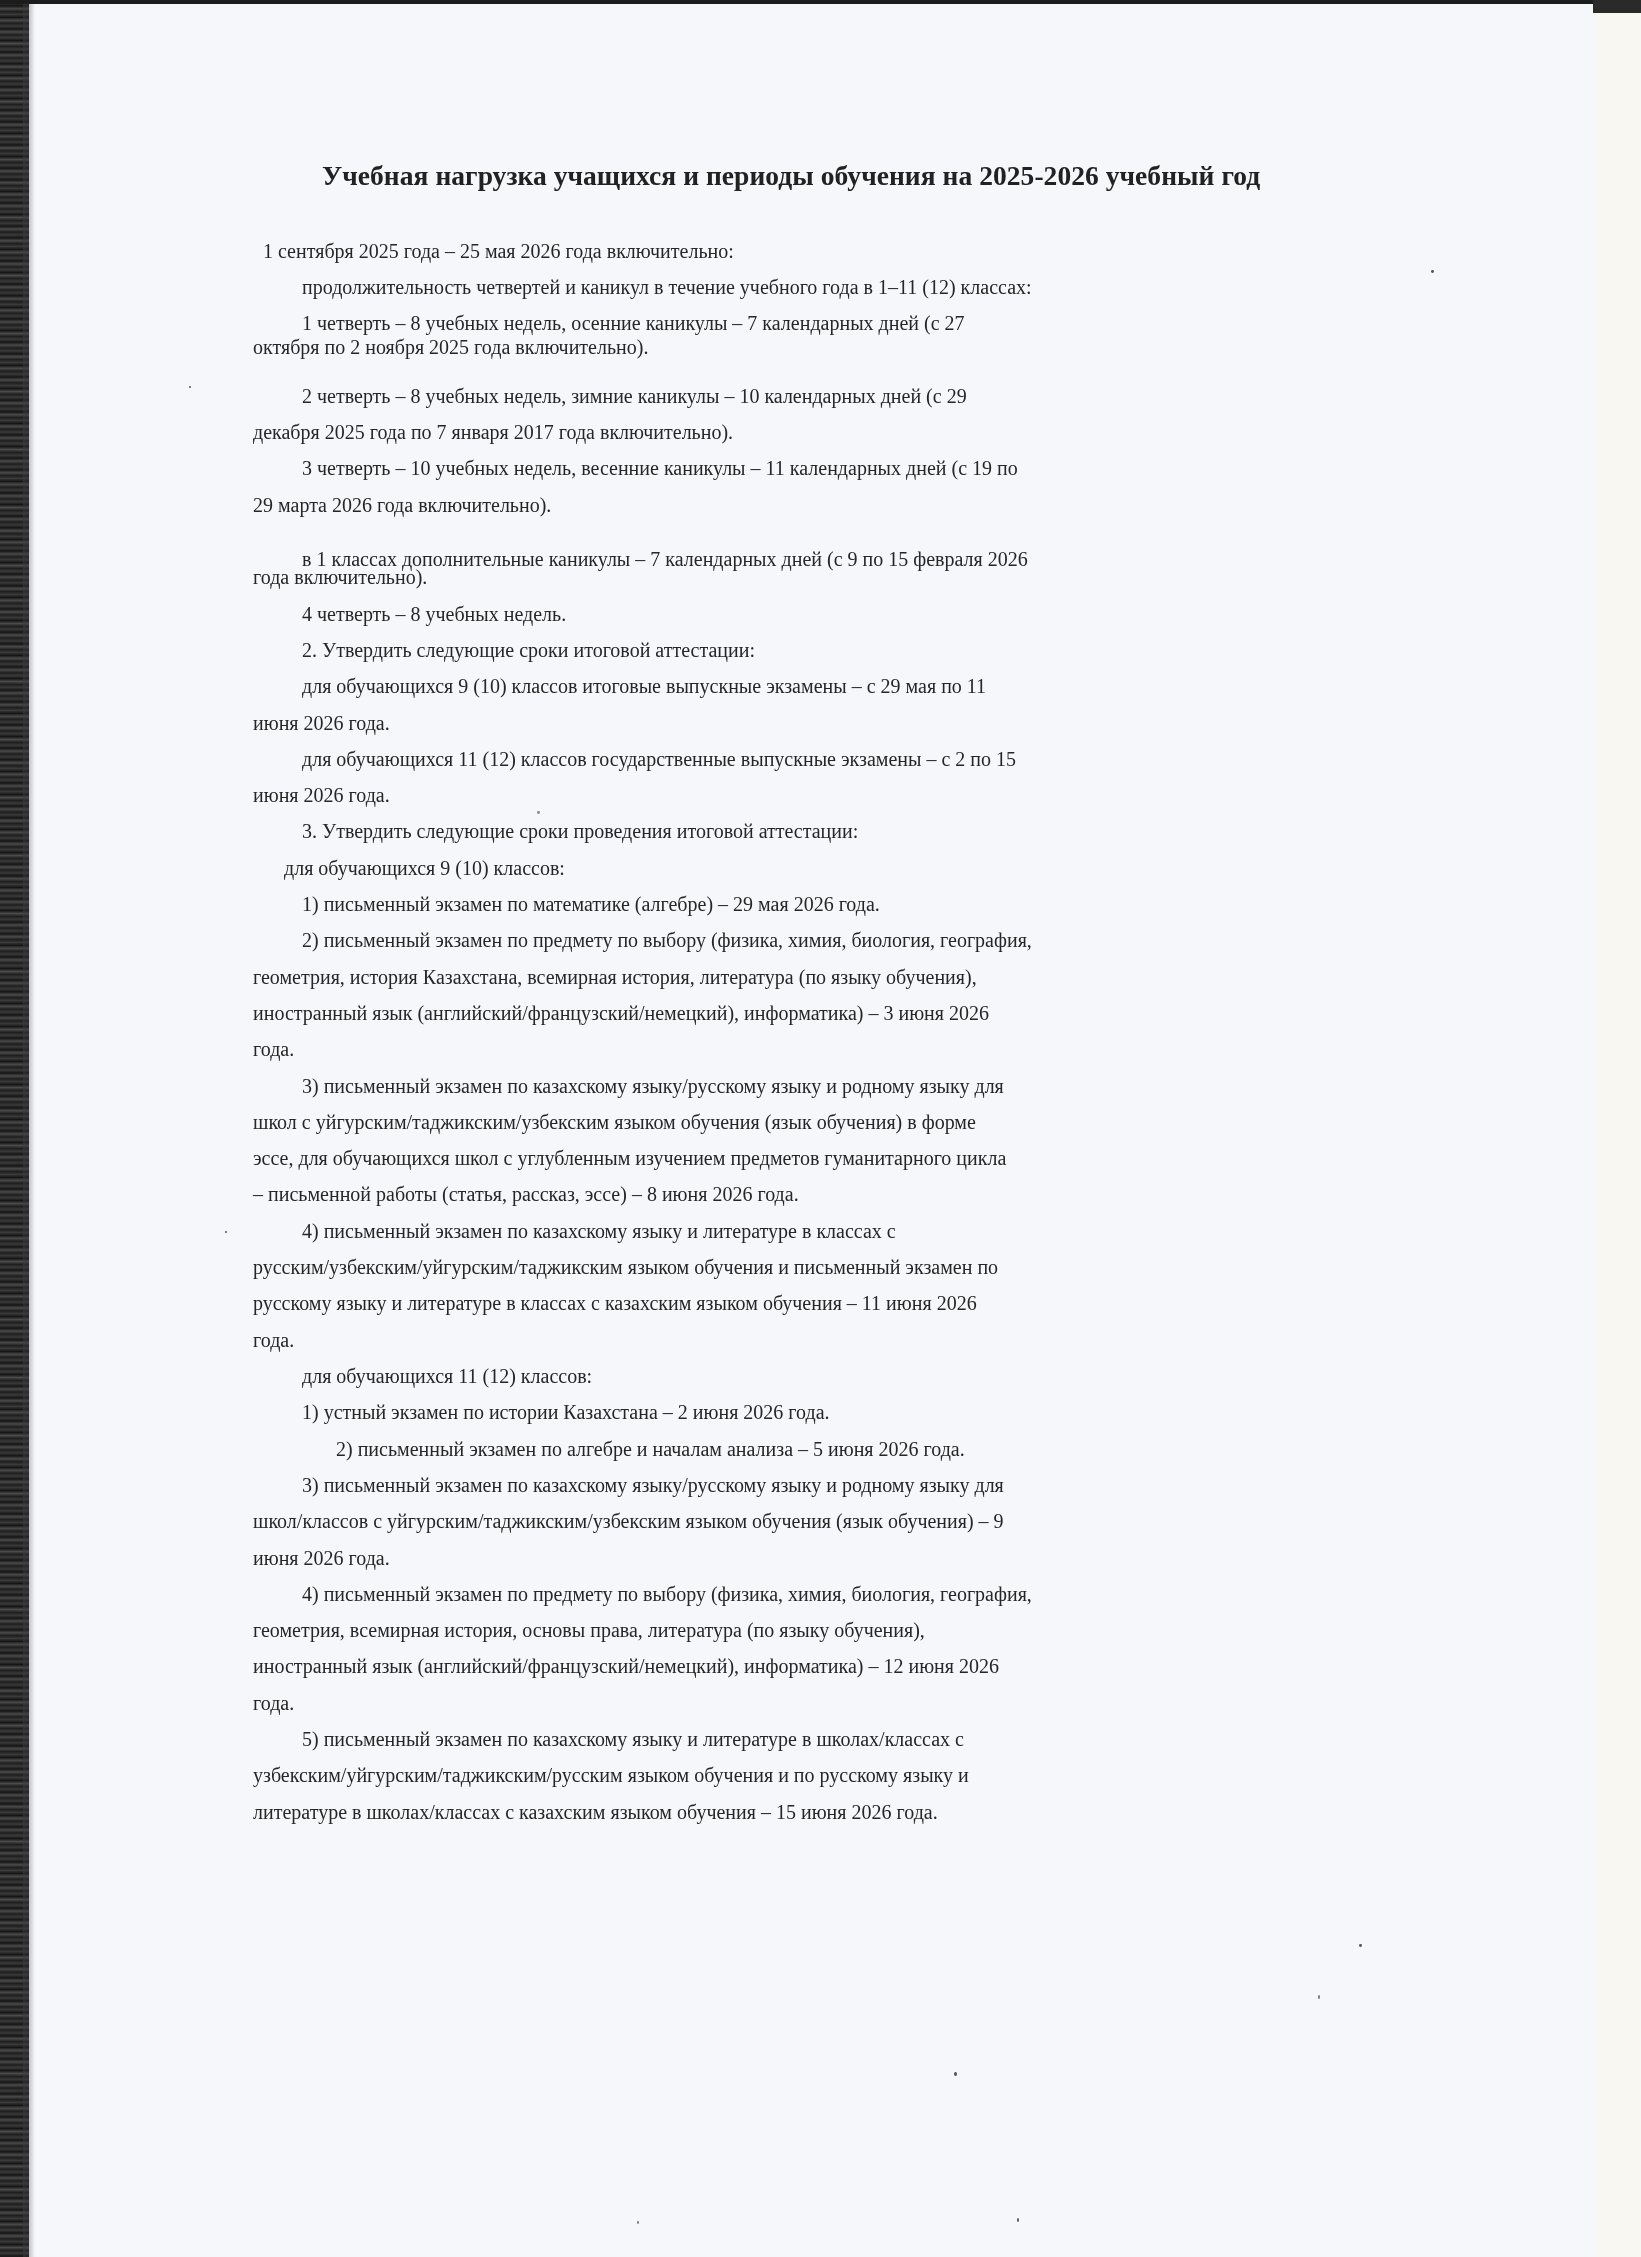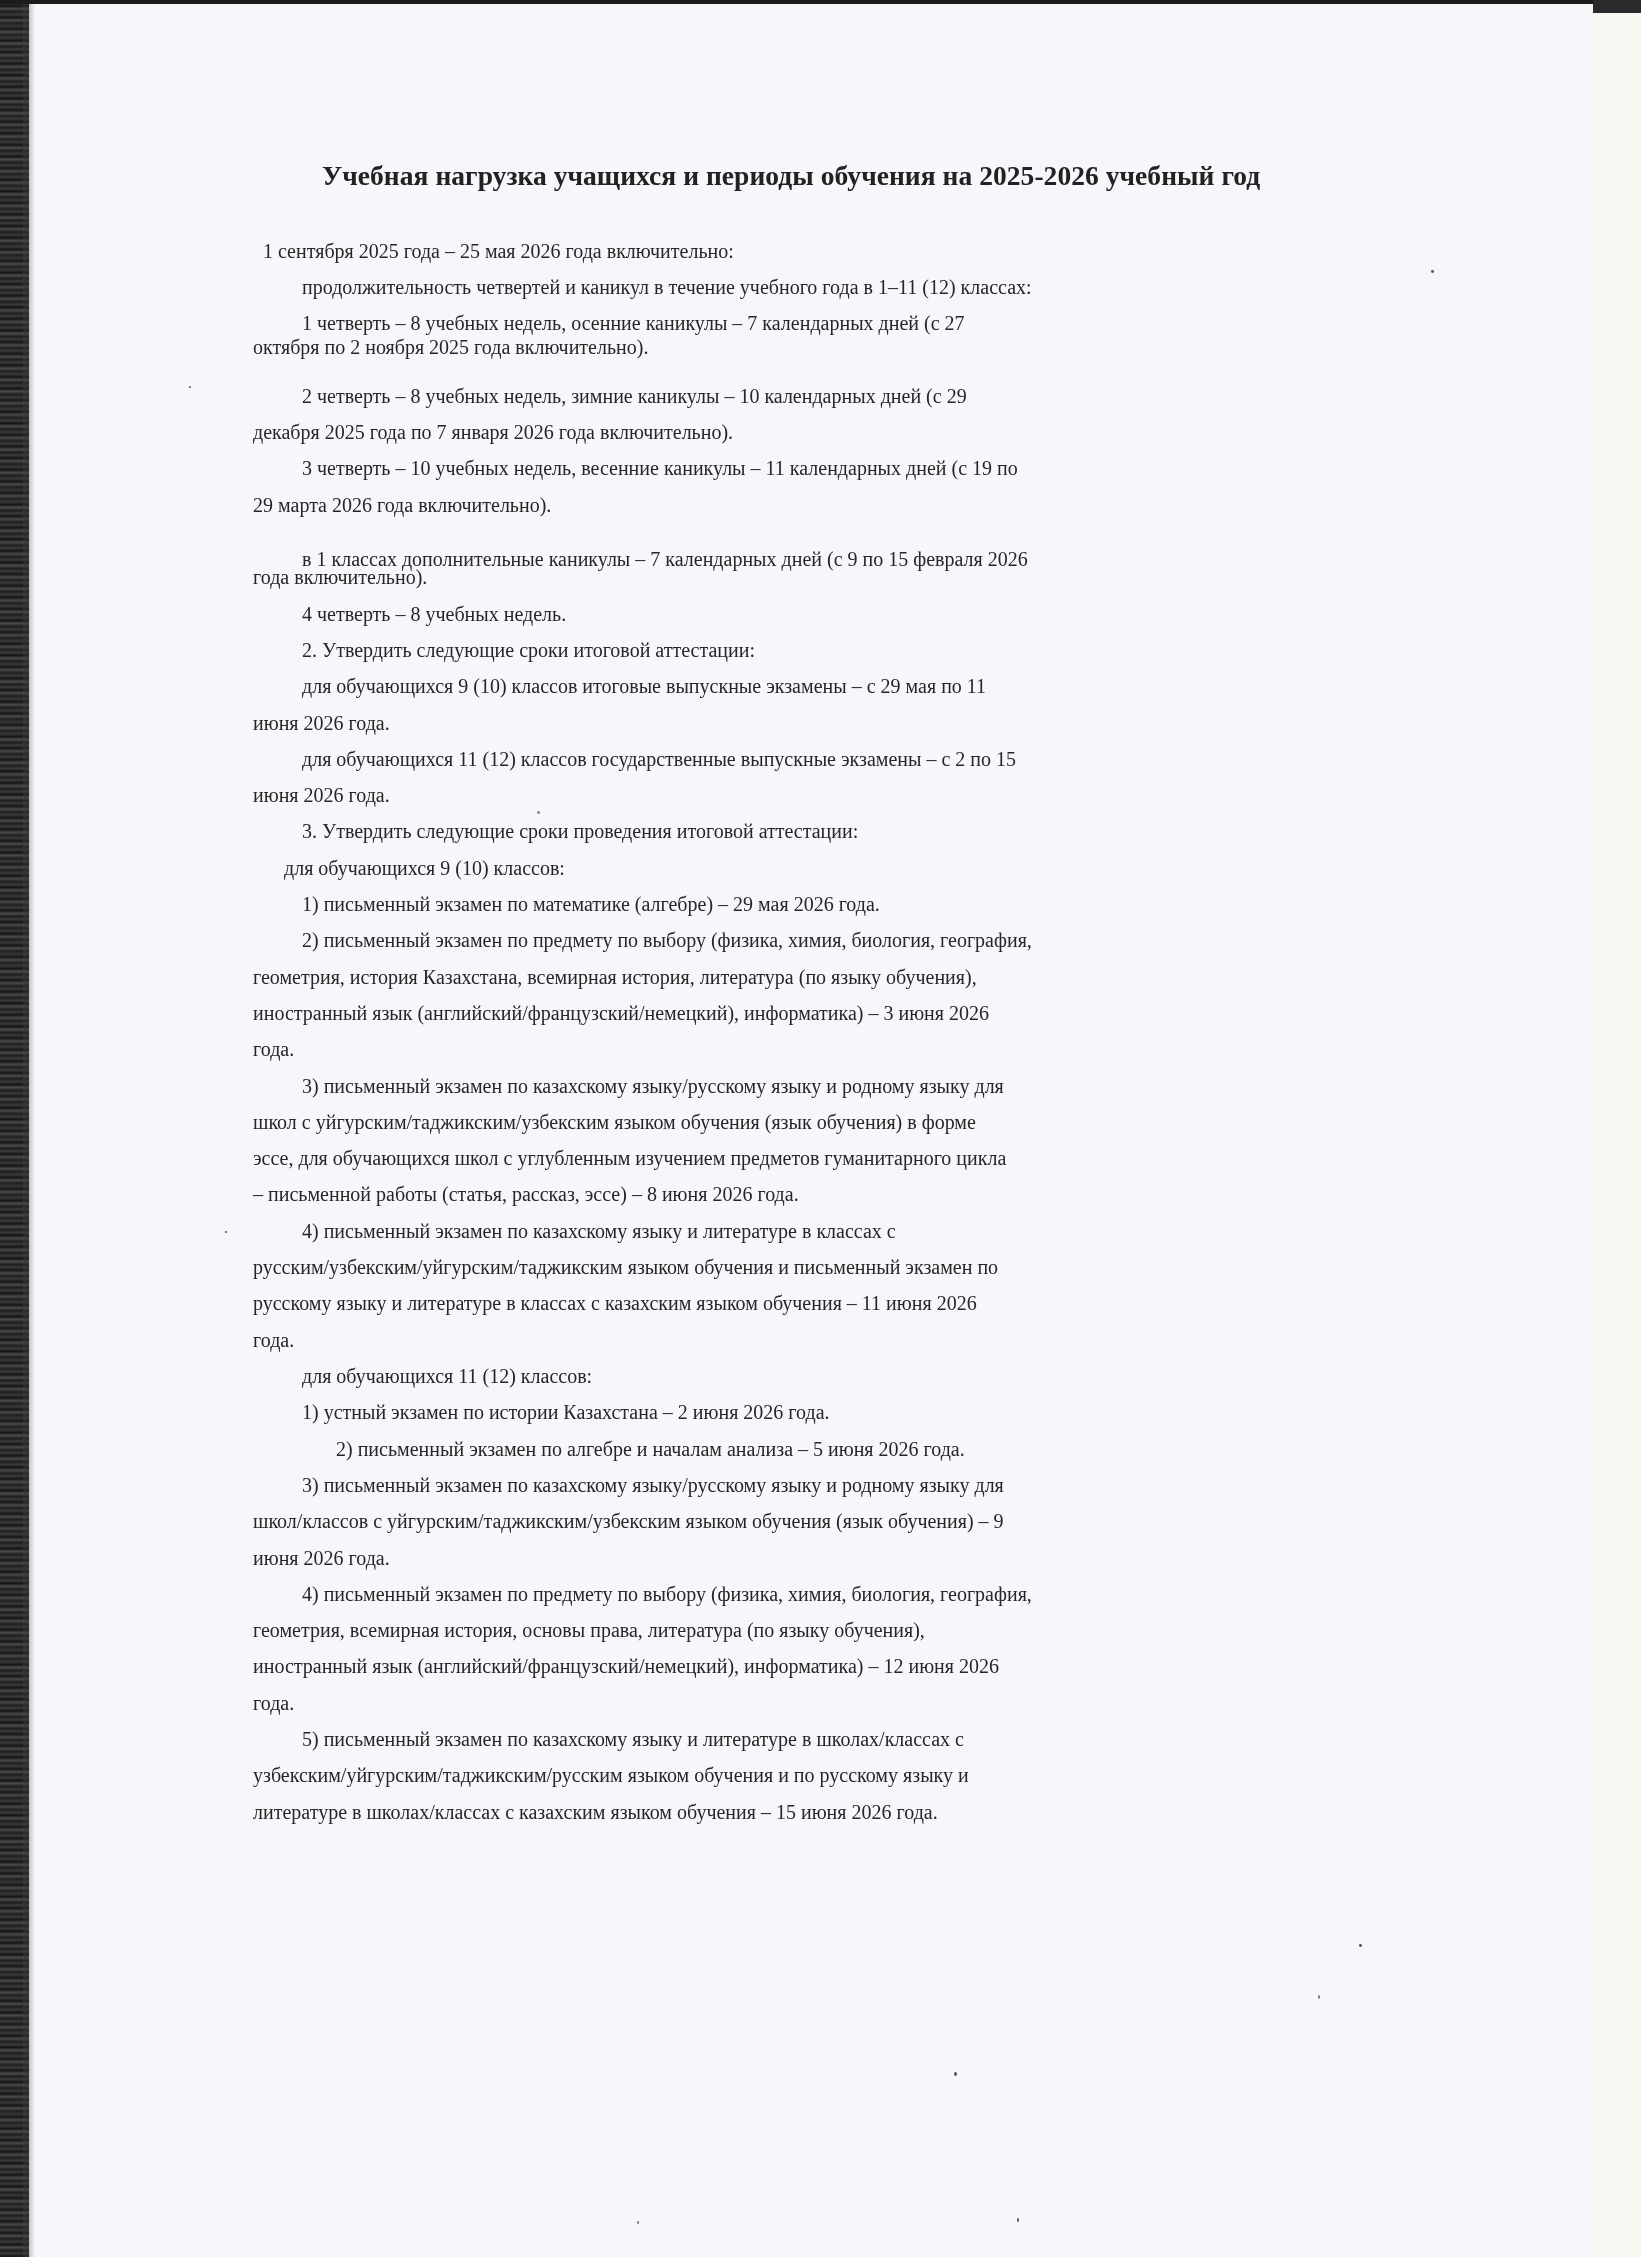--- a/index.html
+++ b/index.html
@@ -74,21 +74,21 @@
 
 <div class="page">
   <div class="title">Учебная нагрузка учащихся и периоды обучения на 2025-2026 учебный год</div>
 
   <div id="body-lines">
       <div class="line" style="left: 263px; top: 236px;">1 сентября 2025 года – 25 мая 2026 года включительно:</div>
       <div class="line" style="left: 302px; top: 272px;">продолжительность четвертей и каникул в течение учебного года в 1–11 (12) классах:</div>
       <div class="line" style="left: 302px; top: 308px;">1 четверть – 8 учебных недель, осенние каникулы – 7 календарных дней (с 27</div>
       <div class="line" style="left: 253px; top: 332px;">октября по 2 ноября 2025 года включительно).</div>
       <div class="line" style="left: 302px; top: 381px;">2 четверть – 8 учебных недель, зимние каникулы – 10 календарных дней (с 29</div>
-      <div class="line" style="left: 253px; top: 417px;">декабря 2025 года по 7 января 2026 года включительно).</div>
+      <div class="line" style="left: 253px; top: 417px;">декабря 2025 года по 7 января 2017 года включительно).</div>
       <div class="line" style="left: 302px; top: 453px;">3 четверть – 10 учебных недель, весенние каникулы – 11 календарных дней (с 19 по</div>
       <div class="line" style="left: 253px; top: 490px;">29 марта 2026 года включительно).</div>
       <div class="line" style="left: 302px; top: 524px; margin-top: 20px;">в 1 классах дополнительные каникулы – 7 календарных дней (с 9 по 15 февраля 2026</div>
       <div class="line" style="left: 253px; top: 562px;">года включительно).</div>
       <div class="line" style="left: 302px; top: 599px;">4 четверть – 8 учебных недель.</div>
       <div class="line" style="left: 302px; top: 635px;">2. Утвердить следующие сроки итоговой аттестации:</div>
       <div class="line" style="left: 302px; top: 671px;">для обучающихся 9 (10) классов итоговые выпускные экзамены – с 29 мая по 11</div>
       <div class="line" style="left: 253px; top: 708px;">июня 2026 года.</div>
       <div class="line" style="left: 302px; top: 744px;">для обучающихся 11 (12) классов государственные выпускные экзамены – с 2 по 15</div>
       <div class="line" style="left: 253px; top: 780px;">июня 2026 года.</div>

